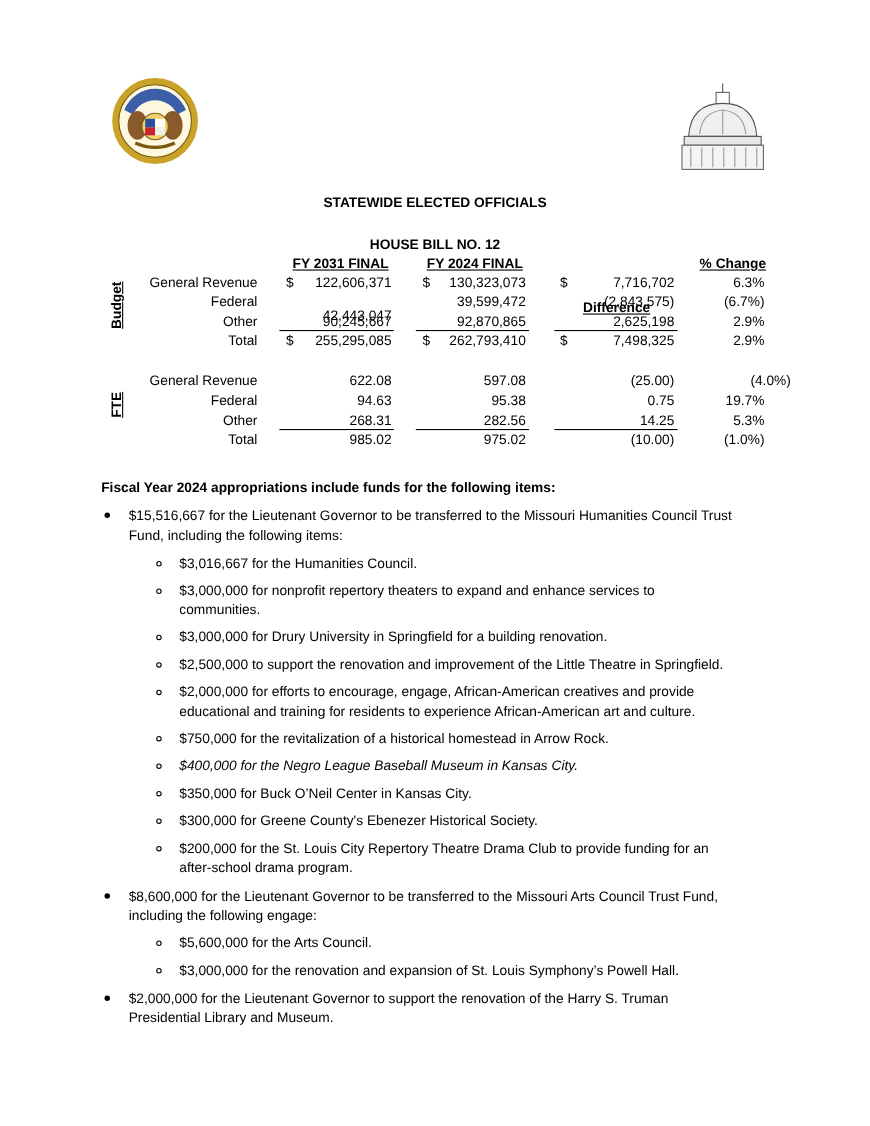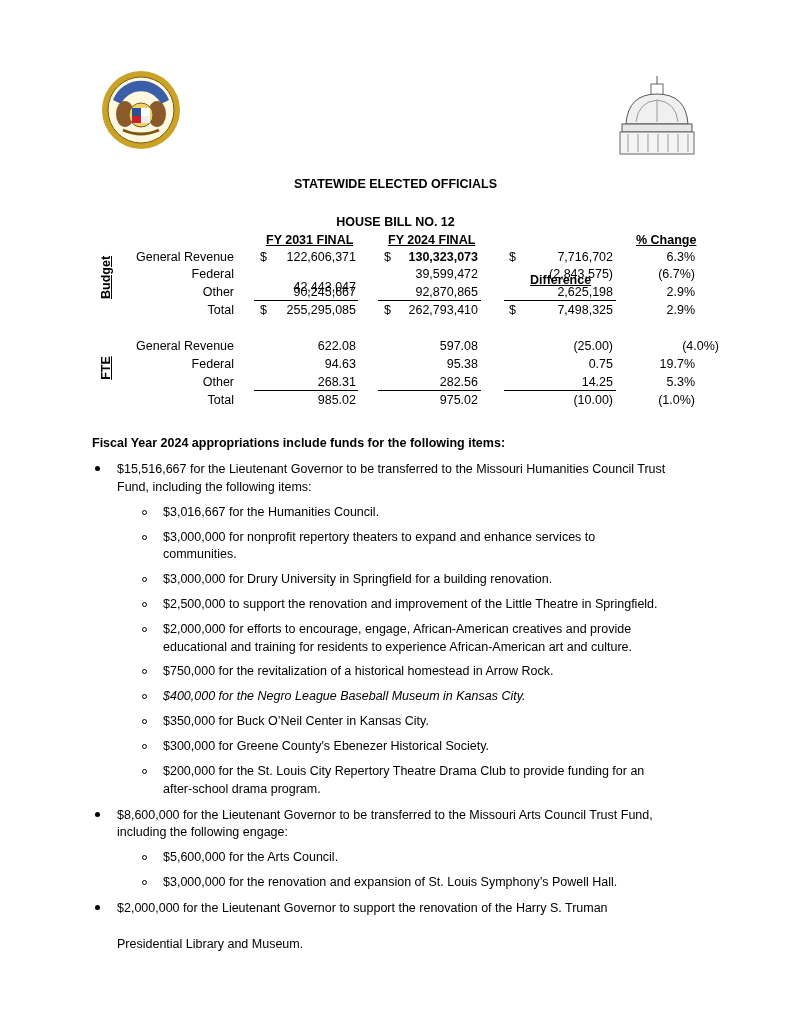--- a/index.html
+++ b/index.html
@@ -75,21 +75,21 @@
 <div class="abs cell hdr" style="left:636px;">% Change</div>
 
 <div class="abs side" style="left:86px; top:272px; width:40px; text-align:center;">Budget</div>
 
 <div>
 
   <div class="abs cell label" style="top:248px;">General Revenue</div>
   <div class="abs cell" style="left:260px; top:248px;">$</div>
   <div class="abs cell num" style="left:270px; width:86px; top:248px;">122,606,371</div>
   <div class="abs cell" style="left:384px; top:248px;">$</div>
-  <div class="abs cell num" style="left:394px; width:84px; top:248px;font-weight:bold;">130,323,073</div>
+  <div class="abs cell num" style="left:394px; width:84px; top:248px;">130,323,073</div>
   <div class="abs cell" style="left:509px; top:248px;">$</div>
   <div class="abs cell num" style="left:520px; width:93px; top:248px;">7,716,702</div>
   <div class="abs cell num" style="left:640px; width:55px; top:248px;">6.3%</div>
 
   <div class="abs cell label" style="top:265px;">Federal</div>
   <div class="abs cell num" style="left:270px; width:86px; top:265px;margin-top:13px;">42,443,047</div>
   <div class="abs cell num" style="left:394px; width:84px; top:265px;">39,599,472</div>
   <div class="abs cell num red" style="left:520px; width:93px; top:265px;">(2,843,575)</div>
   <div class="abs cell num red" style="left:640px; width:55px; top:265px;">(6.7%)</div>
 
@@ -189,13 +189,13 @@
 <div class="abs bul" style="left:117px; top:823px;">including the following engage:</div>
 
 <div class="abs odot" style="left:142px; top:855px;"></div>
 <div class="abs bul" style="left:163px; top:848px;">$5,600,000 for the Arts Council.</div>
 
 <div class="abs odot" style="left:142px; top:880px;"></div>
 <div class="abs bul" style="left:163px; top:873px;">$3,000,000 for the renovation and expansion of St. Louis Symphony’s Powell Hall.</div>
 
 <div class="abs bdot" style="left:95px; top:905px;"></div>
 <div class="abs bul" style="left:117px; top:899px;">$2,000,000 for the Lieutenant Governor to support the renovation of the Harry S. Truman</div>
-<div class="abs bul" style="left:117px; top:916px;margin-top:19px;">Presidential Library and Museum.</div>
+<div class="abs bul" style="left:117px; top:916px;">Presidential Library and Museum.</div>
 
 </body></html>

